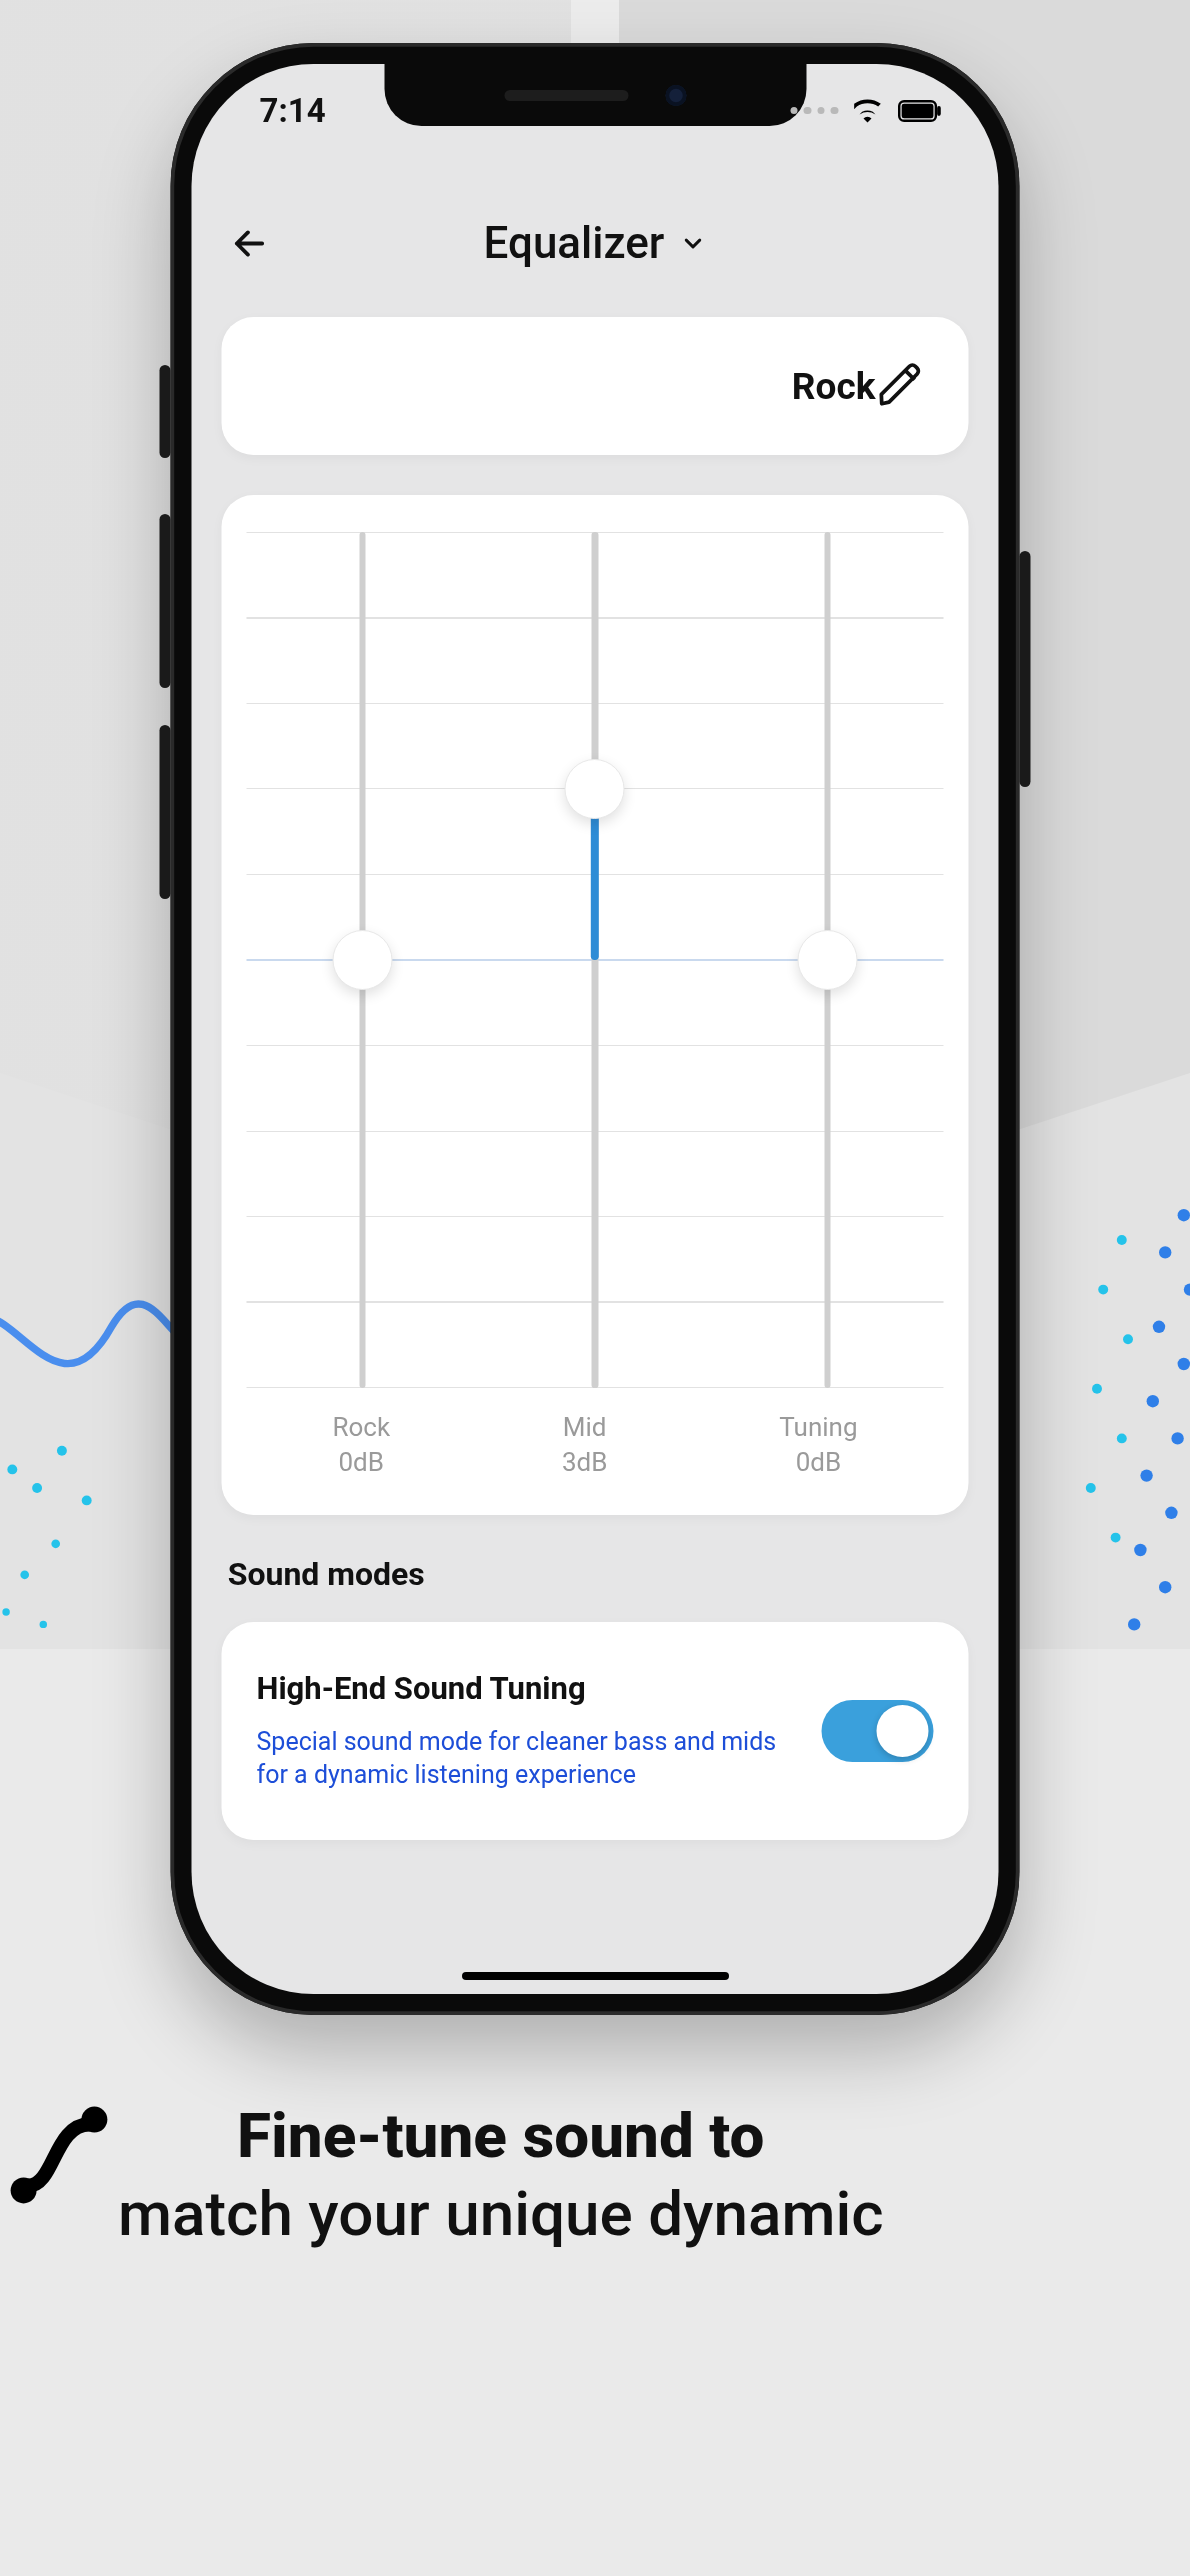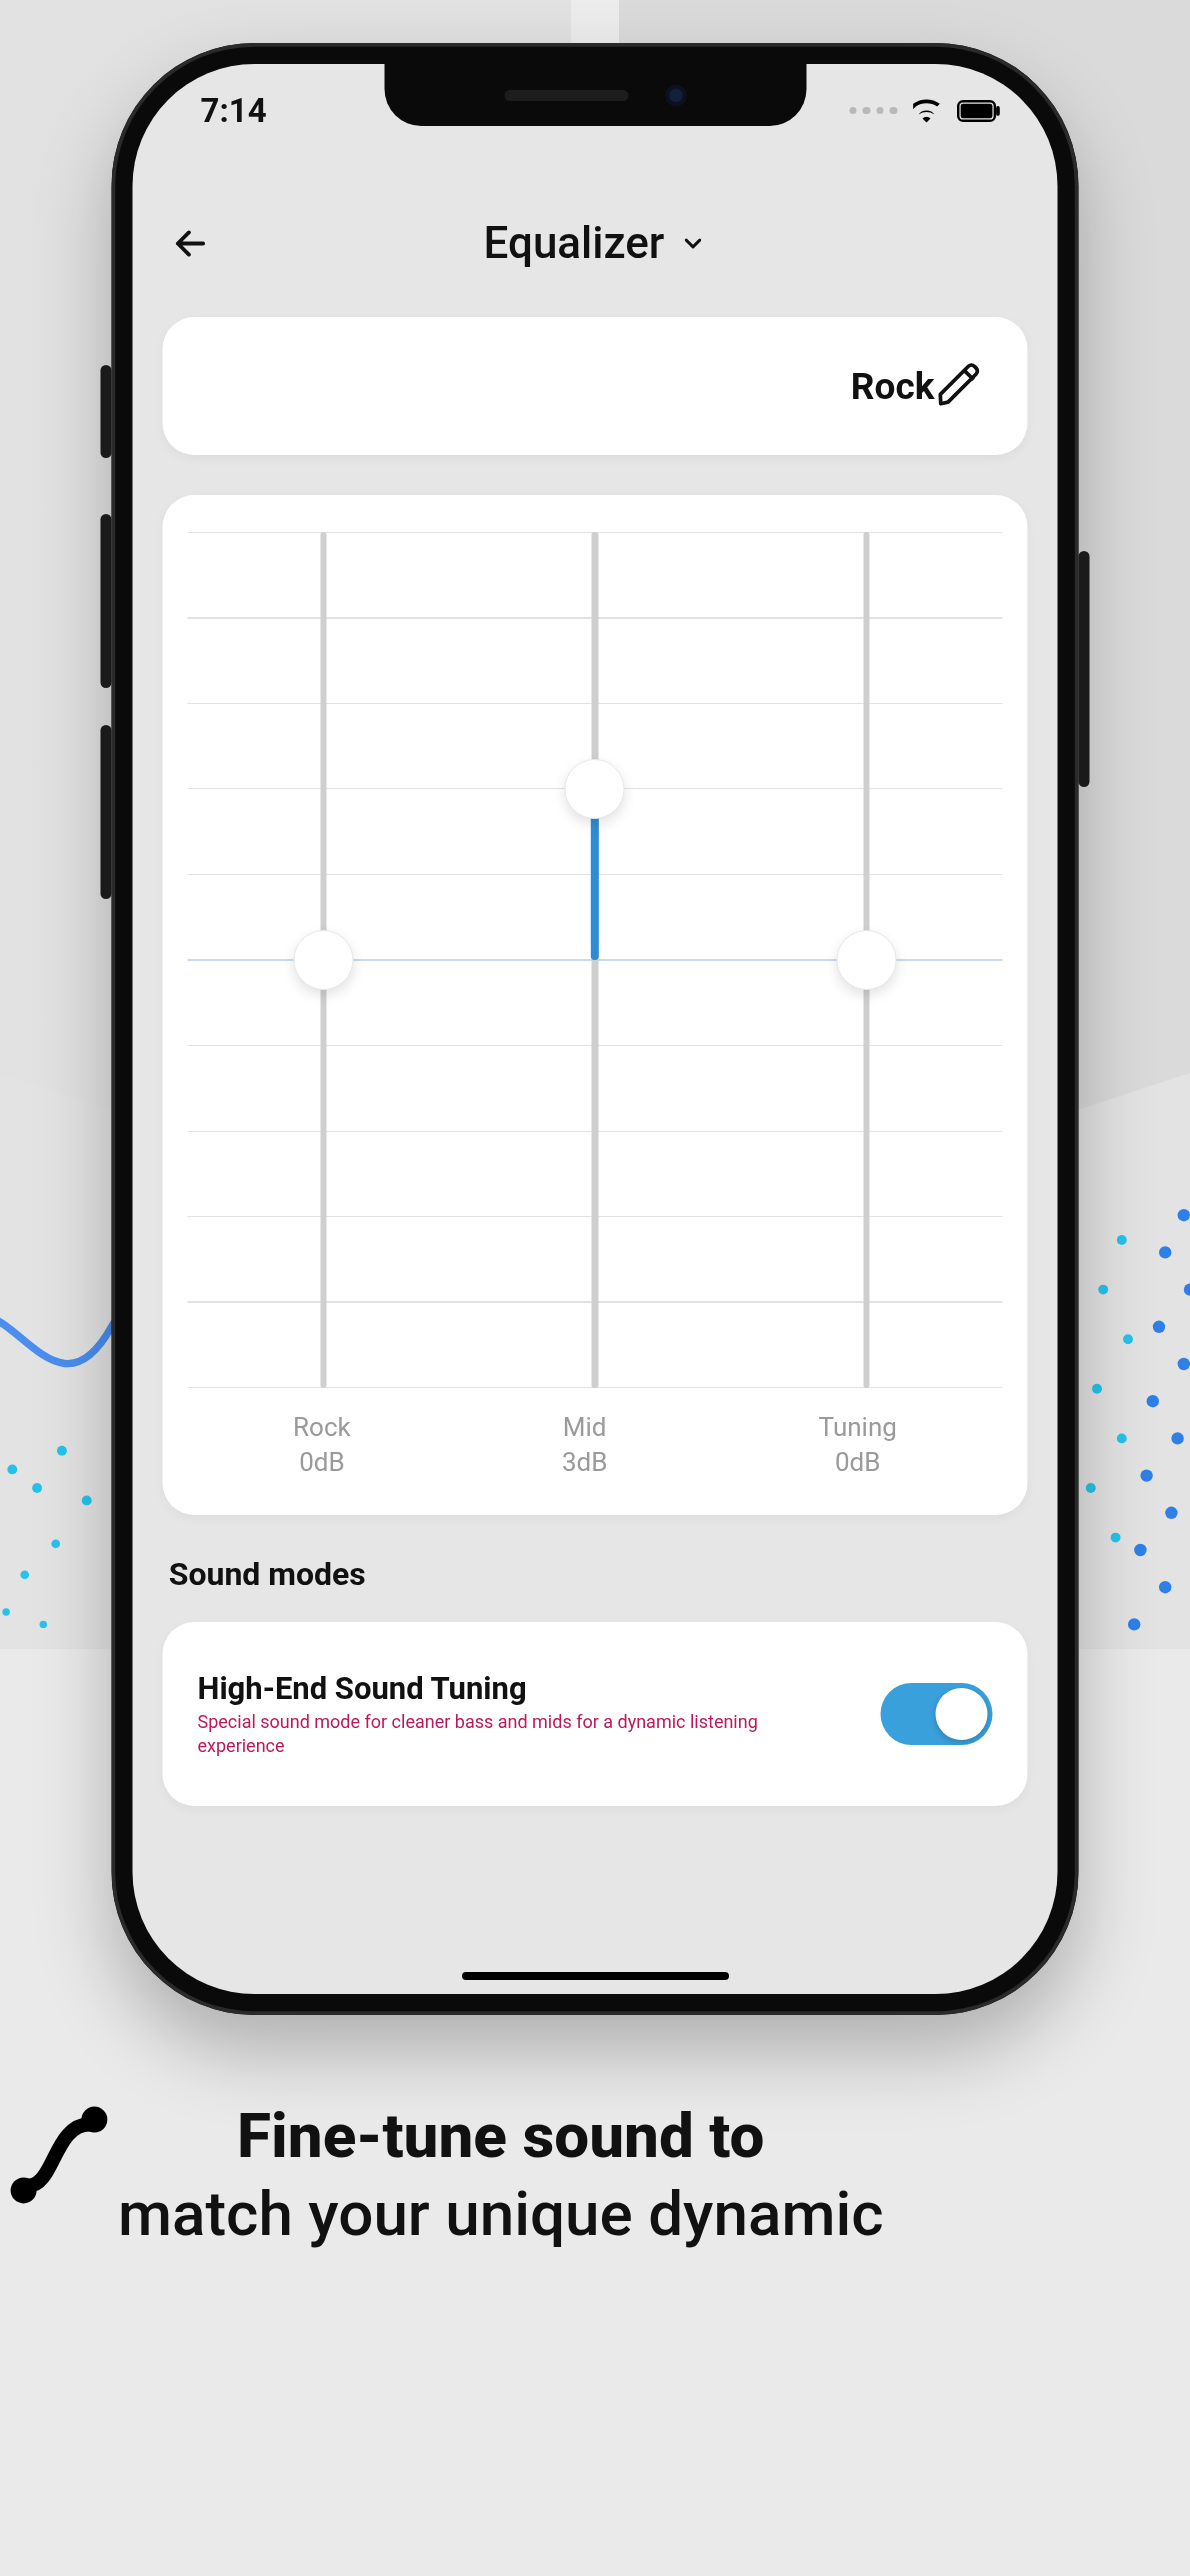--- a/index.html
+++ b/index.html
@@ -43,21 +43,21 @@
   }
   
   .waves{position:absolute; top:1178px; pointer-events:none;}
   .waves.left{left:-25px;}
   .waves.right{right:-25px;}
   
   .phone{
     position:absolute;
     left:50%; top:43px;
     transform:translateX(-50%);
-    width:967px; height:1972px;
+    width:849px; height:1972px;
     border-radius:143px;
     background:var(--phone-black);
     box-shadow:0 37px 74px rgba(0,0,0,.25), inset 0 0 0 3.7px #2a2a2a;
     padding:21px;
   }
   .phone .side-btn{
     position:absolute; background:#1a1a1a; border-radius:6.2px;
   }
   .sb1{left:-11px; top:322px; width:11px; height:93px;}
   .sb2{left:-11px; top:471px; width:11px; height:174px;}
@@ -157,21 +157,21 @@
     margin-top:28.5px;
     background:var(--card-bg);
     border-radius:32px;
     padding:48px 35px;
     display:flex; align-items:center; justify-content:space-between;
     gap:37px;
     box-shadow:0 3.7px 11px rgba(0,0,0,.04);
   }
   .mode-text{flex:1;}
   .mode-title{font-size:31px; font-weight:700;}
-  .mode-desc{margin-top:3px; font-size:18px; color:#be185d; line-height:1.35;}
+  .mode-desc{margin-top:18px; font-size:25px; color:#1d4ed8; line-height:1.35;}
   .toggle{
     position:relative; width:112px; height:62px;
     background:var(--toggle-on); border-radius:37px;
   }
   .toggle .knob{
     position:absolute; top:5px; right:5px;
     width:52px; height:52px; border-radius:50%; background:#fff;
     box-shadow:0 2.5px 7.4px rgba(0,0,0,.2);
   }
   .home-indicator{

